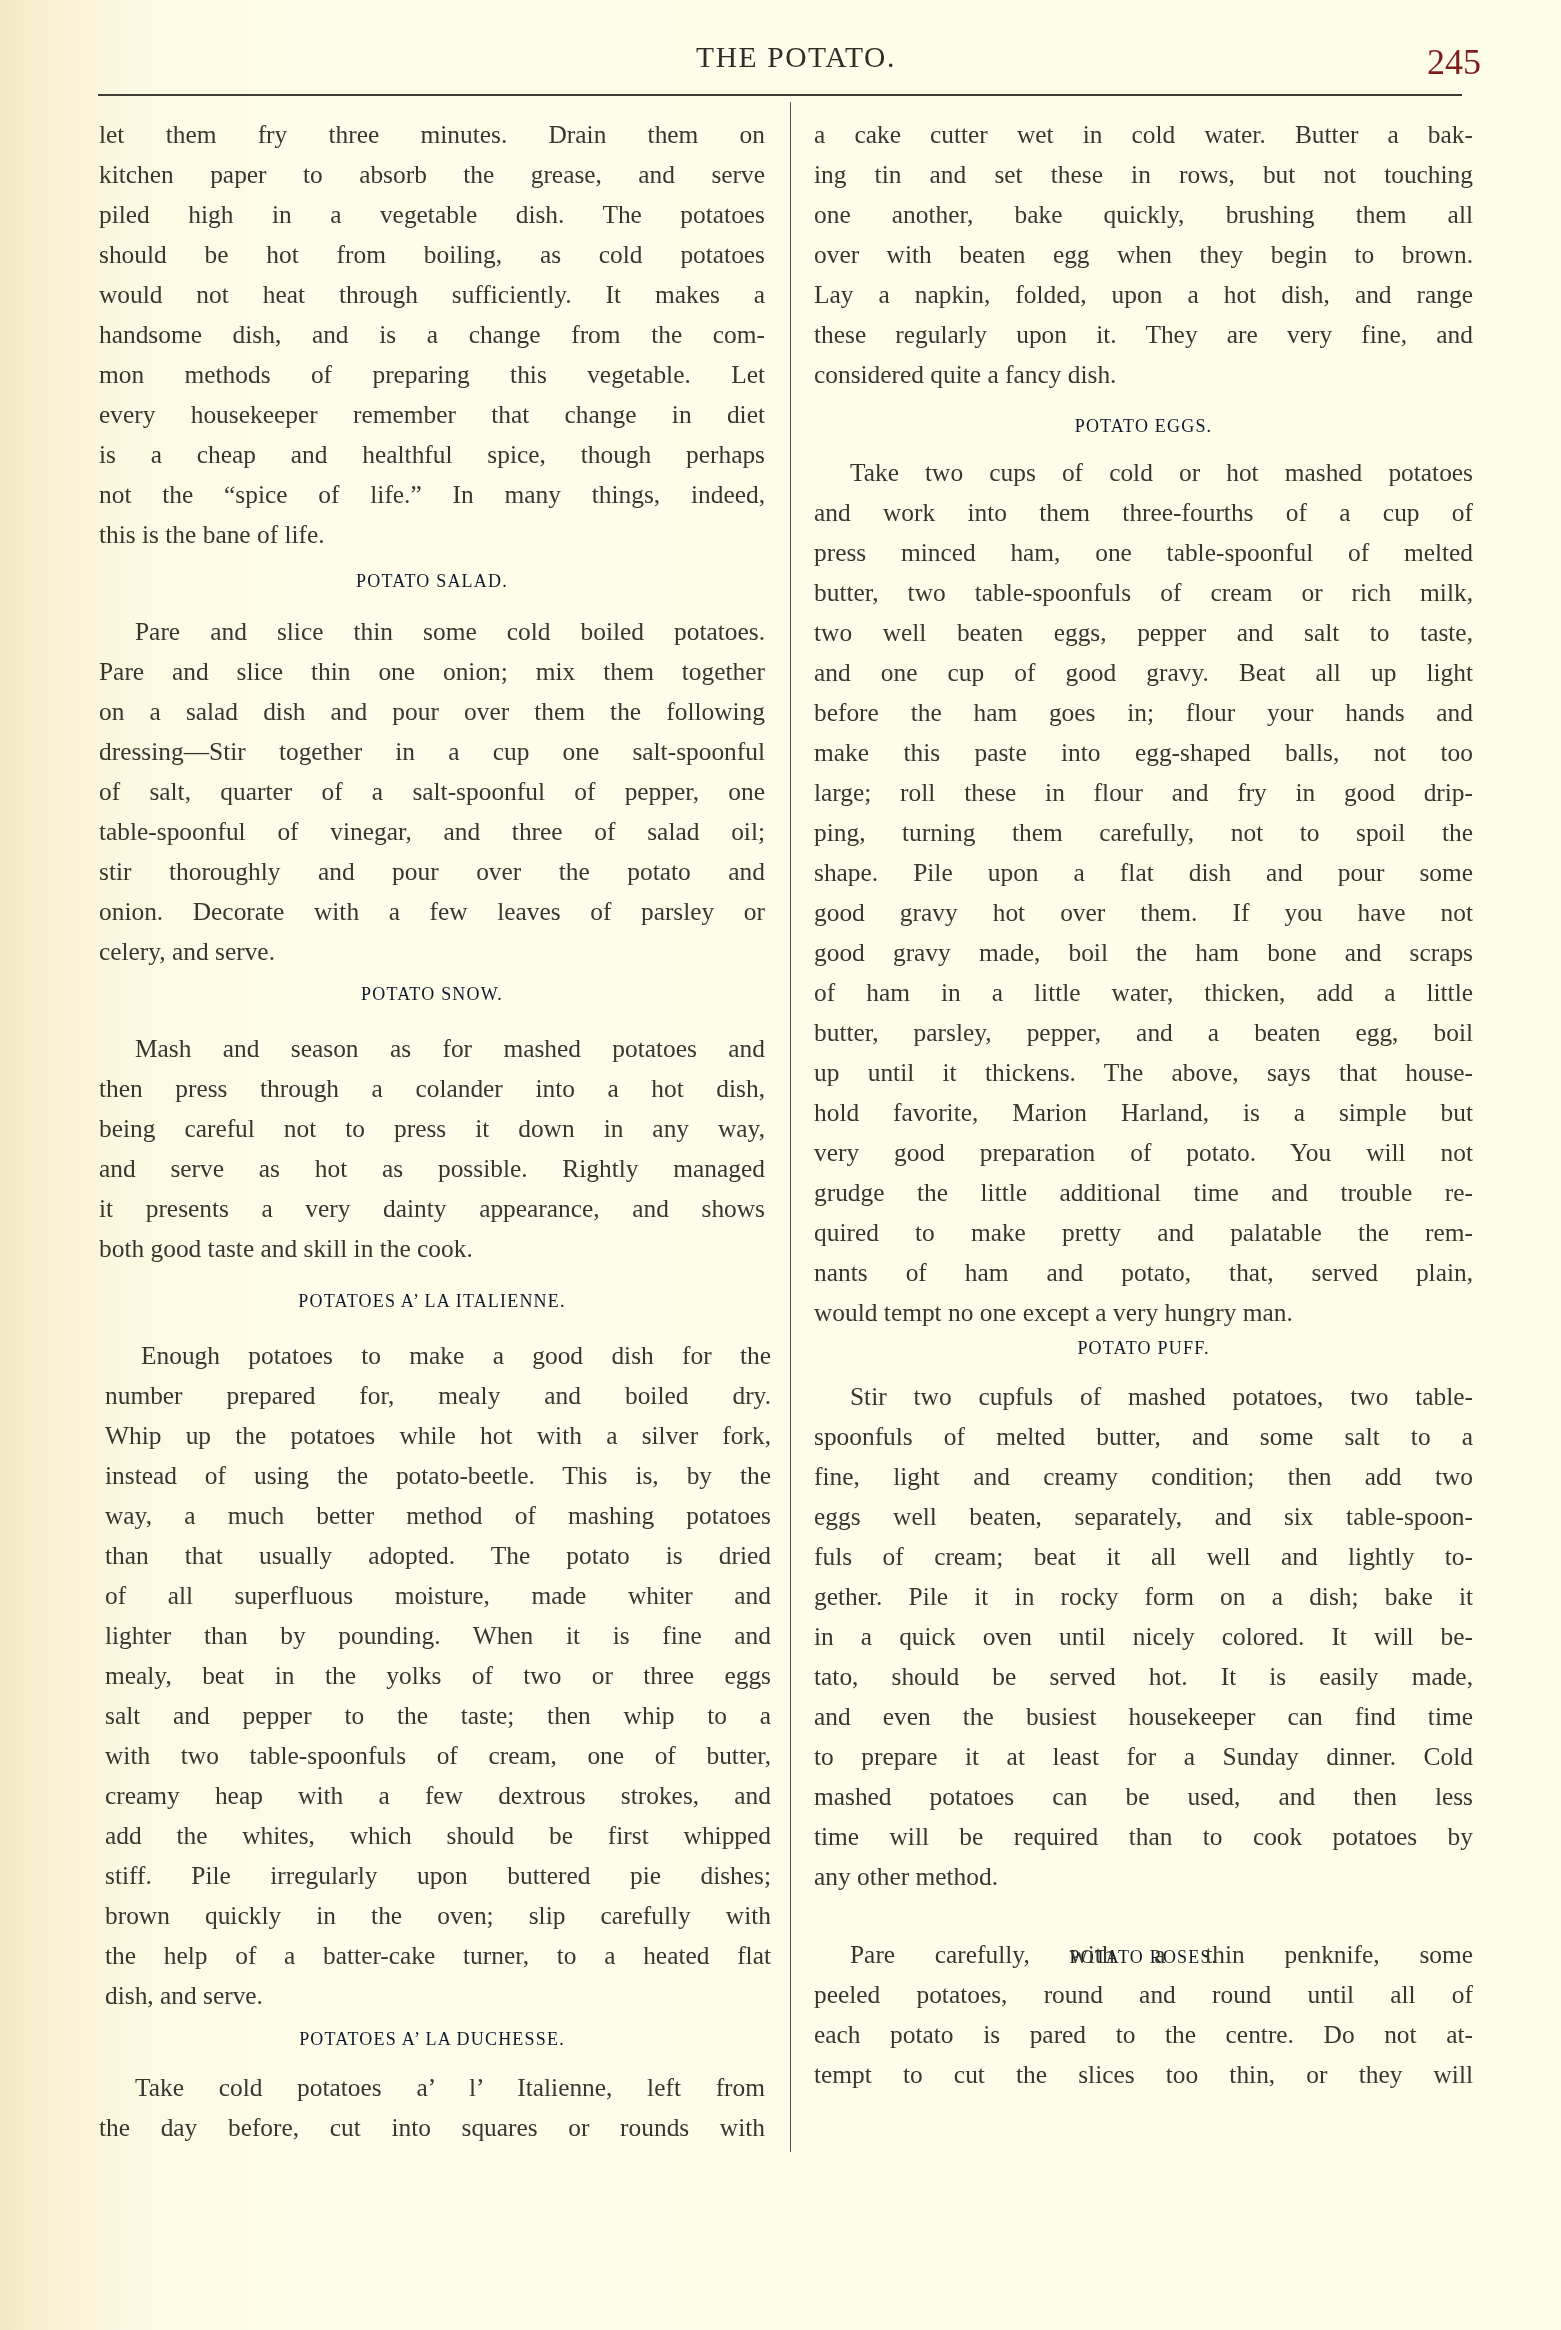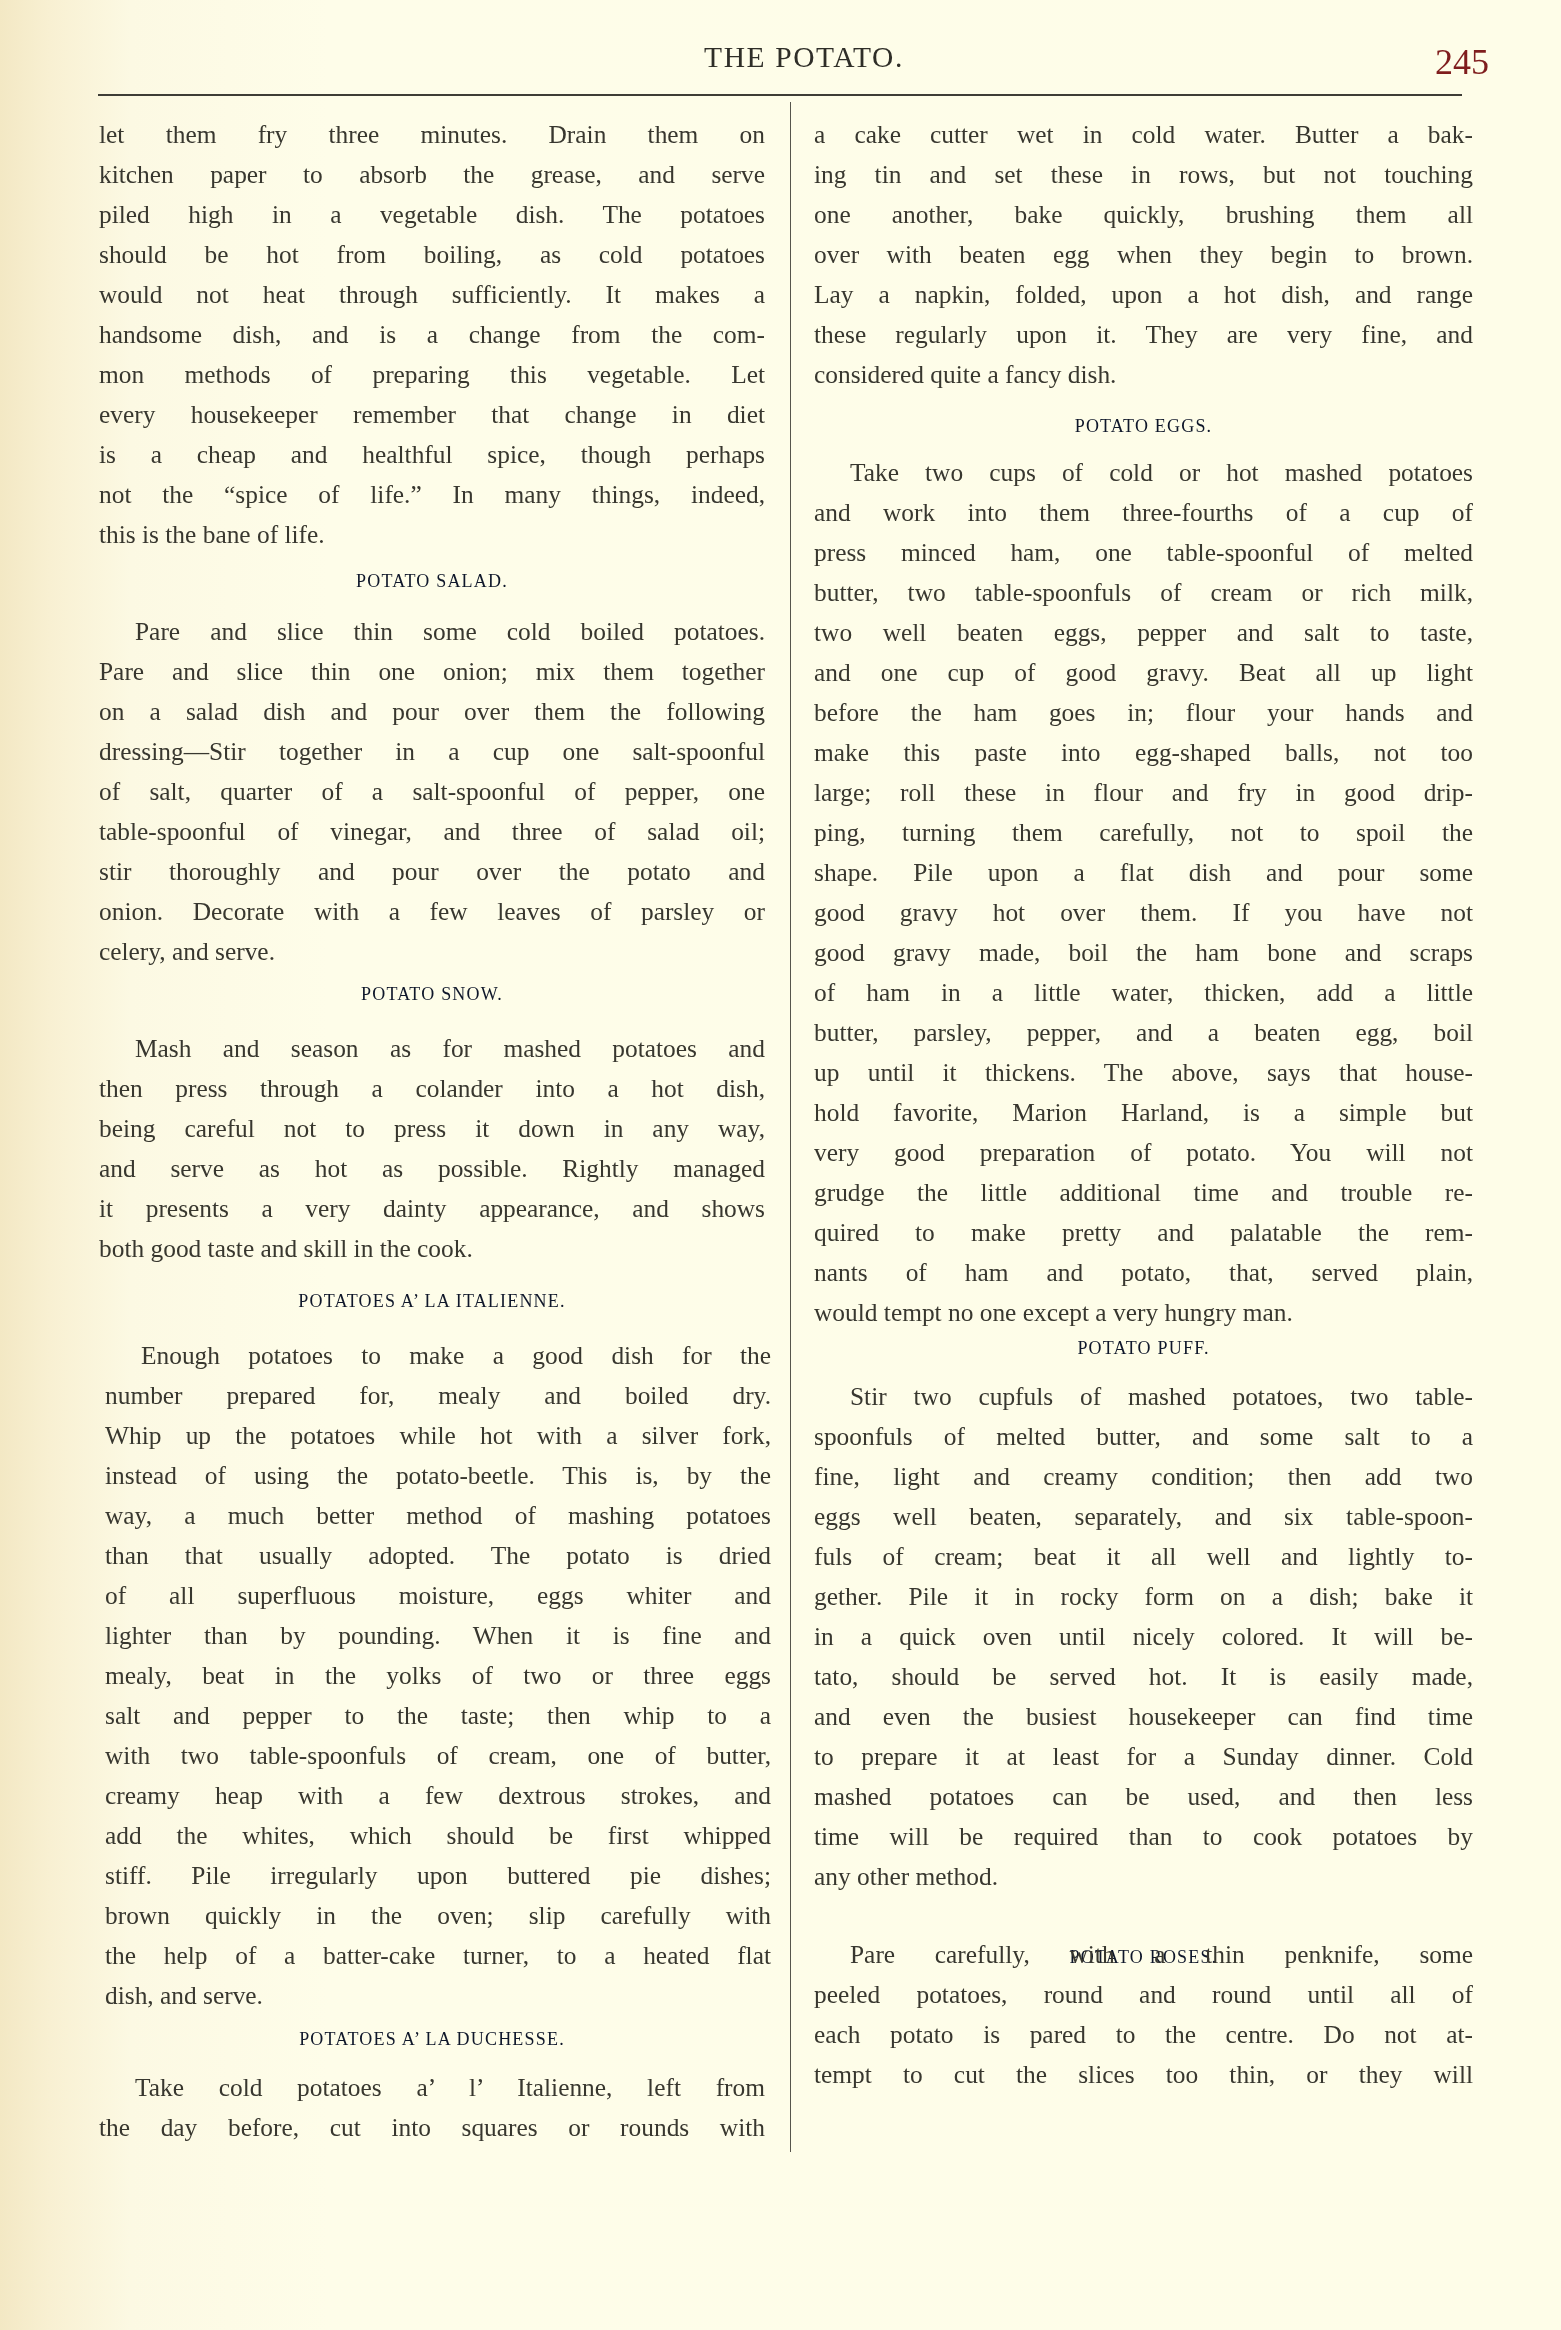--- a/index.html
+++ b/index.html
@@ -3,21 +3,21 @@
 <meta charset="utf-8">
 <style>
   html, body { margin: 0; padding: 0; }
   body {
     width: 1562px; height: 2330px; position: relative; overflow: hidden;
     background: linear-gradient(to right, #f3e8c4 0px, #f8f0d2 49px, #fcf9e3 131px, #fefde9 328px, #fefde8 100%);
     font-family: "Liberation Serif", "DejaVu Serif", serif;
     color: #38372f;
   }
   .running-head {
-    position: absolute; top: 33px; left: 8px; width: 1484px; height: 49px;
+    position: absolute; top: 33px; left: 0; width: 1484px; height: 49px;
   }
   .running-title {
     position: absolute; left: 673px; width: 246px; top: 0; text-align: center;
     font-size: 29.5px; letter-spacing: 1.6px; line-height: 49px; color: #2f2e28;
   }
   .page-number {
     position: absolute; left: 1427px; top: 4.9px; font-size: 36px; line-height: 49px; color: #7f1d1d;
   }
   .head-rule {
     position: absolute; left: 98px; top: 94px; width: 1364px; height: 0;
@@ -89,21 +89,21 @@
       <div class="line last">both good taste and skill in the cook.</div>
     </div>
     <div class="section-heading" style="top: 1285px;">POTATOES A’ LA ITALIENNE.</div>
     <div class="block" style="top: 1335px; margin-left: 6px;">
       <div class="line indent">Enough potatoes to make a good dish for the</div>
       <div class="line">number prepared for, mealy and boiled dry.</div>
       <div class="line">Whip up the potatoes while hot with a silver fork,</div>
       <div class="line">instead of using the potato-beetle. This is, by the</div>
       <div class="line">way, a much better method of mashing potatoes</div>
       <div class="line">than that usually adopted. The potato is dried</div>
-      <div class="line">of all superfluous moisture, eggs whiter and</div>
+      <div class="line">of all superfluous moisture, made whiter and</div>
       <div class="line">lighter than by pounding. When it is fine and</div>
       <div class="line">mealy, beat in the yolks of two or three eggs</div>
       <div class="line">salt and pepper to the taste; then whip to a</div>
       <div class="line">with two table-spoonfuls of cream, one of butter,</div>
       <div class="line">creamy heap with a few dextrous strokes, and</div>
       <div class="line">add the whites, which should be first whipped</div>
       <div class="line">stiff. Pile irregularly upon buttered pie dishes;</div>
       <div class="line">brown quickly in the oven; slip carefully with</div>
       <div class="line">the help of a batter-cake turner, to a heated flat</div>
       <div class="line last">dish, and serve.</div>

